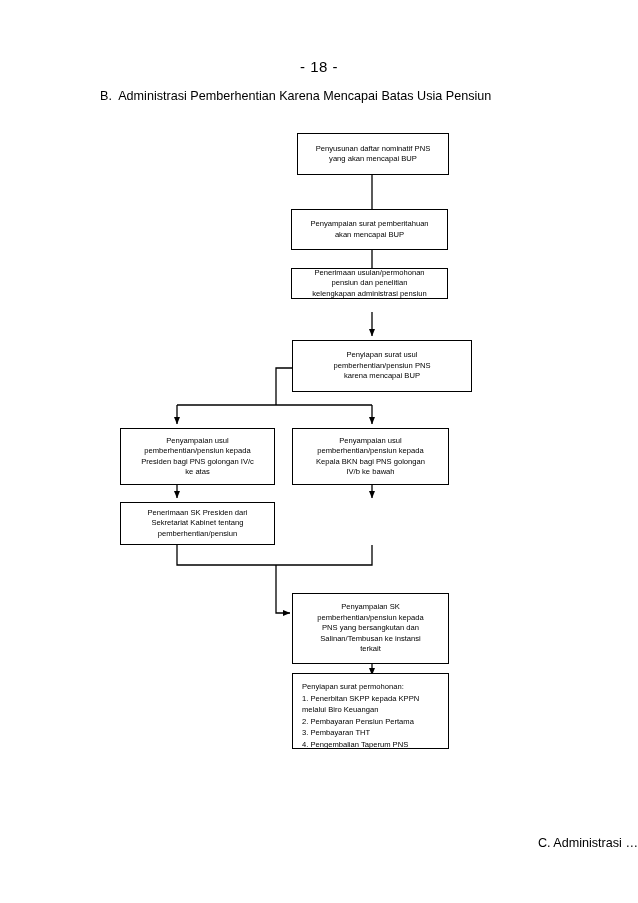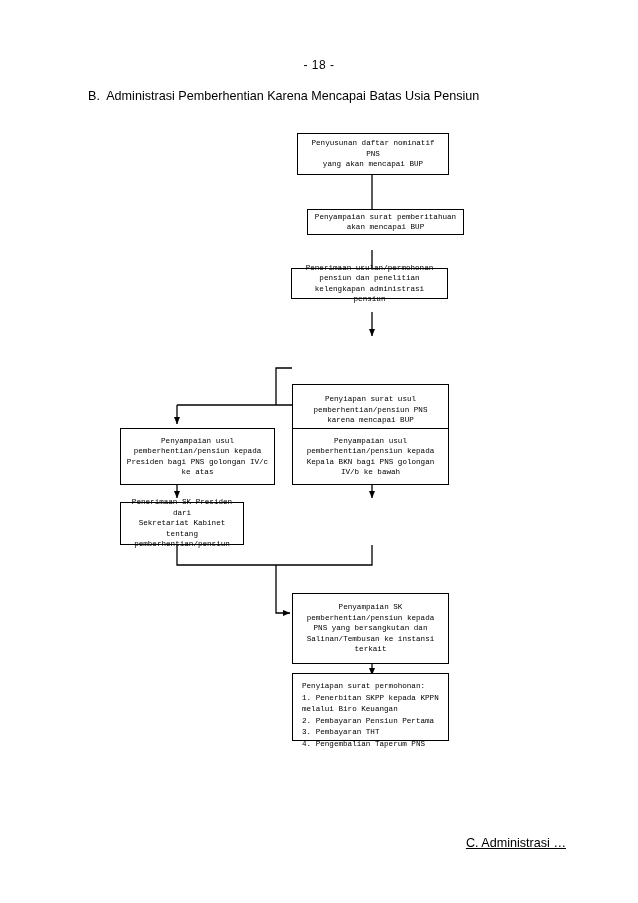--- a/index.html
+++ b/index.html
@@ -21,40 +21,38 @@
     top: 0;
     width: 638px;
     height: 903px;
   }
   .page-number {
     position: absolute;
     left: 0;
     top: 58px;
     width: 638px;
     text-align: center;
-    font-size: 12px;
+    font-size: 15px;
     letter-spacing: 0.5px;
   }
   .section-heading {
     position: absolute;
-    left: 88px;
+    left: 100px;
     top: 89px;
     font-size: 12.6px;
     white-space: pre;
   }
   .footer-note {
     position: absolute;
     left: 0;
     top: 836px;
     width: 638px;
-    padding-right: 72px;
     box-sizing: border-box;
     text-align: right;
     font-size: 12.6px;
-    text-decoration: underline;
   }
   #connectors {
     position: absolute;
     left: 0;
     top: 0;
     width: 638px;
     height: 903px;
     pointer-events: none;
   }
   .node {
@@ -67,21 +65,20 @@
     justify-content: center;
     font-size: 7.6px;
     line-height: 1.38;
     text-align: center;
     padding: 3px 5px;
   }
   .node .node-text {
     display: block;
     white-space: pre-line;
     width: 100%;
-    font-family: Liberation Mono, monospace;
   }
   .node.node-list {
     align-items: flex-start;
     justify-content: flex-start;
     text-align: left;
     padding: 7px 9px;
   }
   .node.node-list .node-text {
     text-align: left;
     line-height: 1.52;
@@ -127,67 +124,67 @@
 
       <line x1="372" y1="654" x2="372" y2="675" marker-end="url(#arrow)"></line>
     </g>
   </svg>
 
   <div class="node" style="left:297px; top:133px; width:152px; height:42px;">
     <span class="node-text">Penyusunan daftar nominatif PNS
 yang akan mencapai BUP</span>
   </div>
 
-  <div class="node" style="left:307px; top:209px; width:157px; height:26px;">
+  <div class="node" style="left:291px; top:209px; width:157px; height:41px;">
     <span class="node-text">Penyampaian surat pemberitahuan
 akan mencapai BUP</span>
   </div>
 
   <div class="node" style="left:291px; top:268px; width:157px; height:31px;">
     <span class="node-text">Penerimaan usulan/permohonan
 pensiun dan penelitian
 kelengkapan administrasi pensiun</span>
   </div>
 
-  <div class="node" style="left:292px; top:340px; width:157px; height:52px;margin-top:44px;">
+  <div class="node" style="left:292px; top:340px; width:180px; height:52px;">
     <span class="node-text">Penyiapan surat usul
 pemberhentian/pensiun PNS
 karena mencapai BUP</span>
   </div>
 
   <div class="node" style="left:120px; top:428px; width:155px; height:57px;">
     <span class="node-text">Penyampaian usul
 pemberhentian/pensiun kepada
 Presiden bagi PNS golongan IV/c
 ke atas</span>
   </div>
 
   <div class="node" style="left:292px; top:428px; width:157px; height:57px;">
     <span class="node-text">Penyampaian usul
 pemberhentian/pensiun kepada
 Kepala BKN bagi PNS golongan
 IV/b ke bawah</span>
   </div>
 
-  <div class="node" style="left:120px; top:502px; width:124px; height:43px;">
+  <div class="node" style="left:120px; top:502px; width:155px; height:43px;">
     <span class="node-text">Penerimaan SK Presiden dari
 Sekretariat Kabinet tentang
 pemberhentian/pensiun</span>
   </div>
 
 
   <div class="node" style="left:292px; top:593px; width:157px; height:71px;">
     <span class="node-text">Penyampaian SK
 pemberhentian/pensiun kepada
 PNS yang bersangkutan dan
 Salinan/Tembusan ke instansi
 terkait</span>
   </div>
 
-  <div class="node node-list" style="left:292px; top:673px; width:157px; height:68px;">
+  <div class="node node-list" style="left:292px; top:673px; width:157px; height:76px;">
     <span class="node-text">Penyiapan surat permohonan:
 1. Penerbitan SKPP kepada KPPN
      melalui Biro Keuangan
 2. Pembayaran Pensiun Pertama
 3. Pembayaran THT
 4. Pengembalian Taperum PNS</span>
   </div>
 
   <div class="footer-note">C. Administrasi …</div>
 

